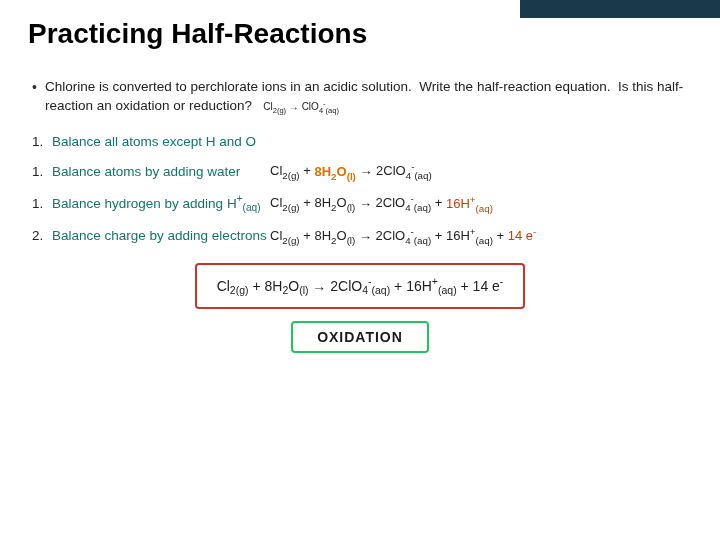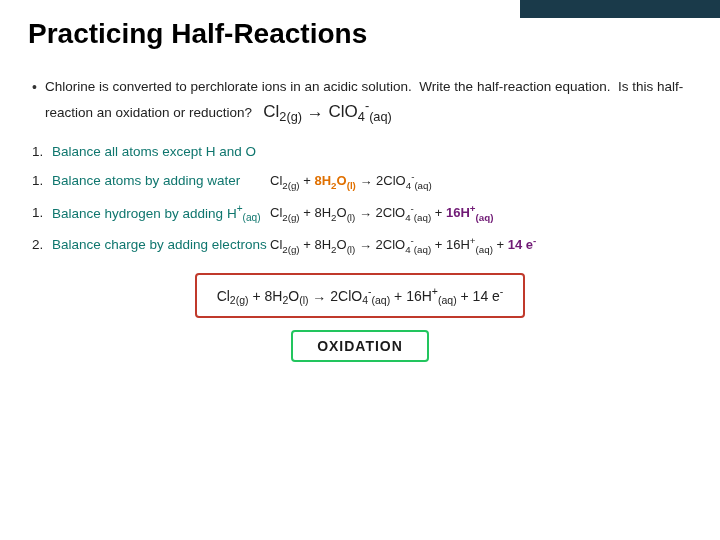--- a/index.html
+++ b/index.html
@@ -49,21 +49,21 @@
       flex-shrink: 0;
     }
 
     .intro-text {
       font-size: 13.5px;
       color: #222;
       line-height: 1.4;
     }
 
     .reaction-inline {
-      font-size: 17px;
+      font-size: 10px;
       white-space: nowrap;
     }
 
     .step-row {
       display: flex;
       align-items: baseline;
       margin-bottom: 12px;
       padding-left: 4px;
     }
 
@@ -86,22 +86,22 @@
       color: #222;
       white-space: nowrap;
     }
 
     .highlight-orange {
       color: #e07000;
       font-weight: bold;
     }
 
     .highlight-blue {
-      color: #701a75;
-      font-weight: bold;
+      color: #c2410c;
+      font-weight: normal;
     }
 
     .summary-box {
       border: 2px solid #c0392b;
       border-radius: 4px;
       padding: 10px 20px;
       margin: 18px auto 12px auto;
       width: fit-content;
       font-size: 14px;
       color: #222;

